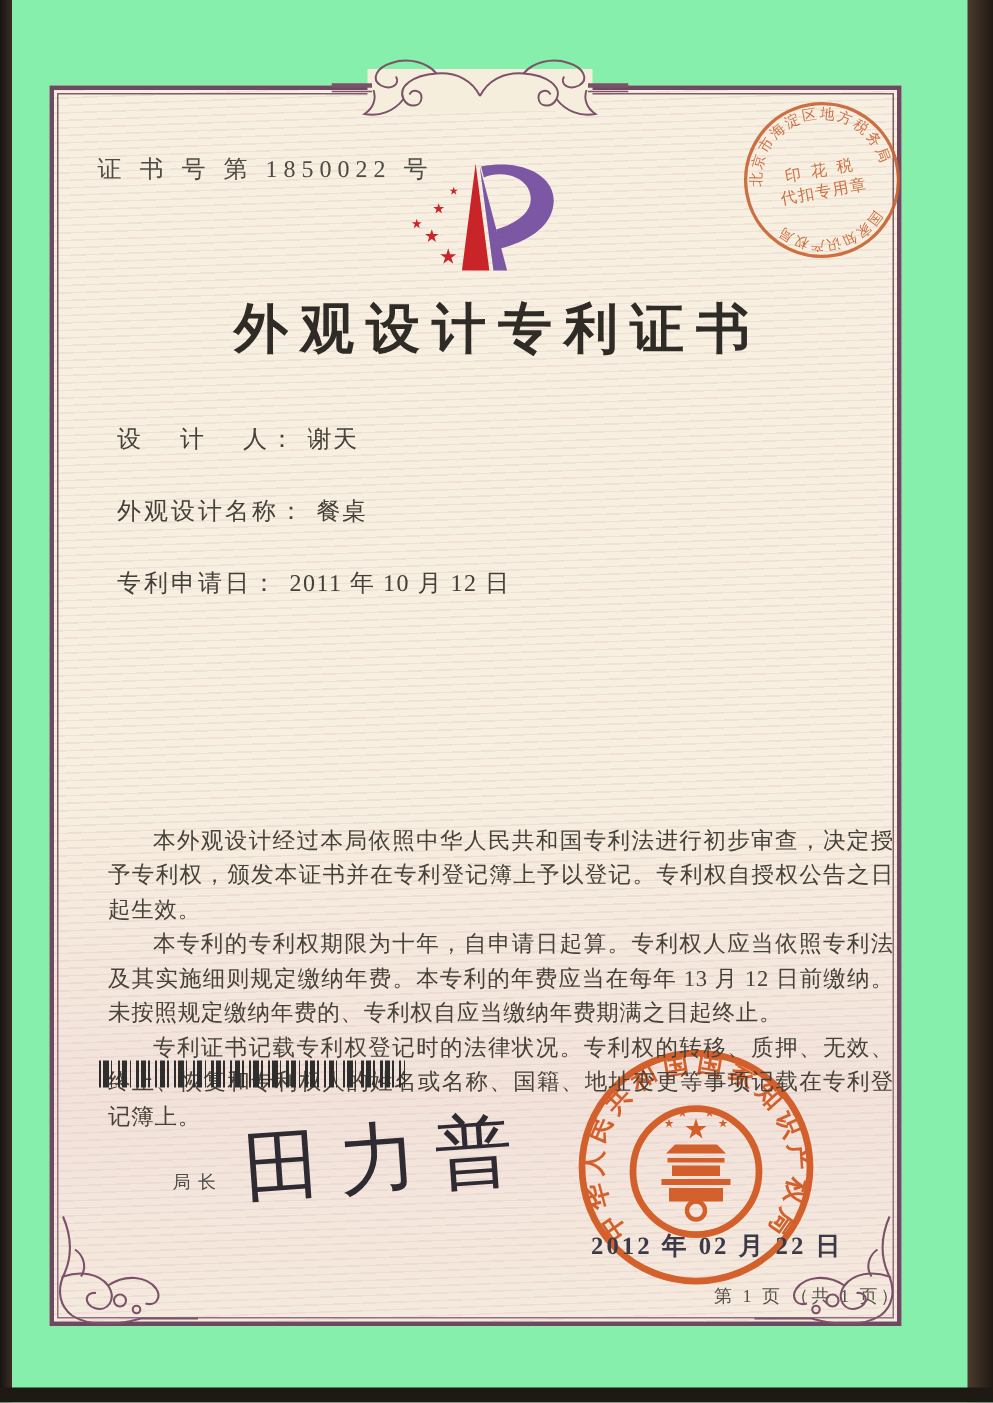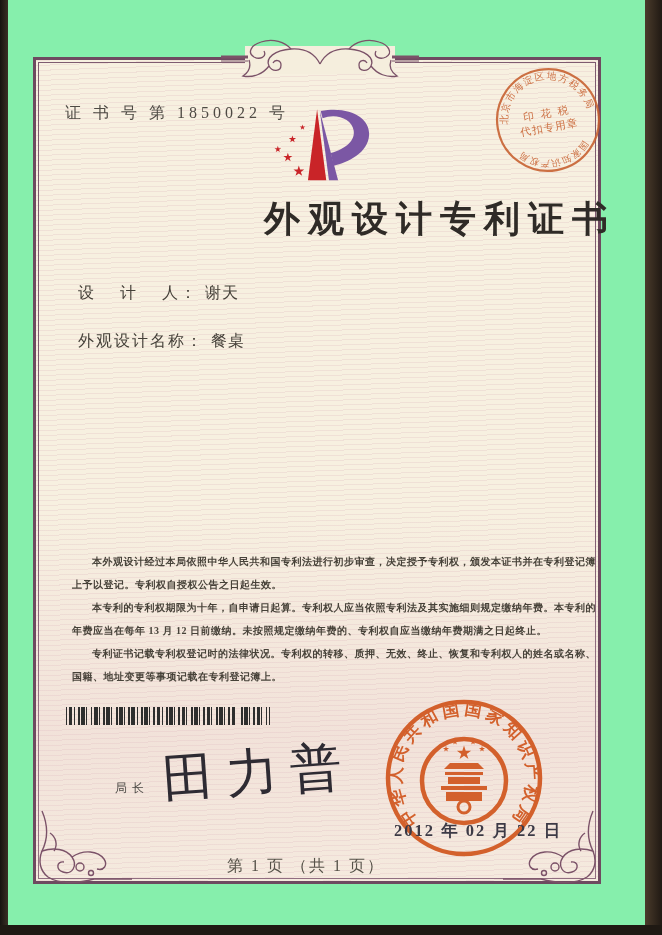--- a/index.html
+++ b/index.html
@@ -23,46 +23,46 @@
   .inner-line { position:absolute; inset:2px; border:1px solid #7f5b70; }
   .pink-tint  { position:absolute; inset:0;
     background:linear-gradient(180deg, rgba(233,201,209,0) 55%, rgba(228,190,200,0.28) 82%, rgba(233,203,211,0.16) 100%); }
 
   .cert-no { position:absolute; left:65px; top:103px; font-size:16px; letter-spacing:4px; color:#4e4a44; z-index:10; }
 
   .sipo-logo { position:absolute; left:262px; top:100px; width:112px; height:84px; z-index:10; }
 
   .tax-stamp { position:absolute; left:492px; top:64px; width:112px; height:112px; transform:rotate(-10deg); opacity:0.88; z-index:9; }
 
-  .title { position:absolute; left:48px; top:195px; width:568px; text-align:right;
+  .title { position:absolute; left:48px; top:195px; width:568px; text-align:center;
     font-size:36px; font-weight:700; letter-spacing:8px; color:#2f2b27; z-index:10; }
 
   .fields { position:absolute; left:78px; top:283px; z-index:10; }
   .field-row { height:18px; margin-bottom:30px; font-size:16px; color:#454039; white-space:nowrap; }
   .field-label { letter-spacing:2px; }
   .field-value { margin-left:7px; letter-spacing:1px; }
 
   .body-text { position:absolute; left:72px; top:550px; width:524px; z-index:10; }
-  .body-text p { font-size:10px; line-height:23px; color:#474239; text-align:justify; text-indent:2em; letter-spacing:0.5px;font-weight:bold; }
+  .body-text p { font-size:15px; line-height:23px; color:#474239; text-align:justify; text-indent:2em; letter-spacing:0.5px; }
 
   .barcode { position:absolute; left:66px; top:707px; width:204px; height:18px; z-index:10;
     background:repeating-linear-gradient(90deg,
       #2e2e2e 0px, #2e2e2e 1.5px, transparent 1.5px, transparent 3px,
       #2e2e2e 3px, #2e2e2e 6.5px, transparent 6.5px, transparent 8px,
       #2e2e2e 8px, #2e2e2e 9px,  transparent 9px,  transparent 12.5px); }
 
   .signer-title { position:absolute; left:115px; top:780px; font-size:12px; letter-spacing:5px; color:#4c4a46; z-index:10; }
   .signature { position:absolute; left:162px; top:738px; font-size:52px; font-weight:500; letter-spacing:12px;
     color:#2e2b33; transform:rotate(-4deg); z-index:11; }
 
   .main-seal { position:absolute; left:383px; top:697px; width:162px; height:162px; opacity:0.93; z-index:9; }
   .seal-date { position:absolute; left:394px; top:820px; font-size:16.5px; font-weight:700; letter-spacing:2px; color:#3c3a46; z-index:12; }
 
-  .page-footer { position:absolute; left:22px; top:856px; width:568px; text-align:center;
-    font-size:16px; letter-spacing:2px; color:#565249; z-index:10; }
+  .page-footer { position:absolute; left:33px; top:856px; width:568px; text-align:right;
+    font-size:12px; letter-spacing:2px; color:#565249; z-index:10; }
 
   .flourish-top { position:absolute; left:221px; top:34px; width:198px; height:52px; z-index:12; }
   .flourish-bl  { position:absolute; left:36px;  top:809px; width:100px; height:76px; z-index:12; }
   .flourish-br  { position:absolute; left:499px; top:809px; width:100px; height:76px; transform:scaleX(-1); z-index:12; }
 </style>
 </head>
 <body>
 
 <div class="scan">
 
@@ -108,20 +108,23 @@
   </svg>
 
   <h1 class="title">外观设计专利证书</h1>
 
   <div class="fields">
     <div class="field-row">
       <span class="field-label">设　 计　 人：</span><span class="field-value">谢天</span>
     </div>
     <div class="field-row">
       <span class="field-label">外观设计名称：</span><span class="field-value">餐桌</span>
+    </div>
+    <div class="field-row">
+      <span class="field-label">专利申请日：</span><span class="field-value">2011 年 10 月 12 日</span>
     </div>
   </div>
 
   <div class="body-text">
     <p>本外观设计经过本局依照中华人民共和国专利法进行初步审查，决定授予专利权，颁发本证书并在专利登记簿上予以登记。专利权自授权公告之日起生效。</p>
     <p>本专利的专利权期限为十年，自申请日起算。专利权人应当依照专利法及其实施细则规定缴纳年费。本专利的年费应当在每年 13 月 12 日前缴纳。未按照规定缴纳年费的、专利权自应当缴纳年费期满之日起终止。</p>
     <p>专利证书记载专利权登记时的法律状况。专利权的转移、质押、无效、终止、恢复和专利权人的姓名或名称、国籍、地址变更等事项记载在专利登记簿上。</p>
   </div>
 
   <div class="barcode"></div>

